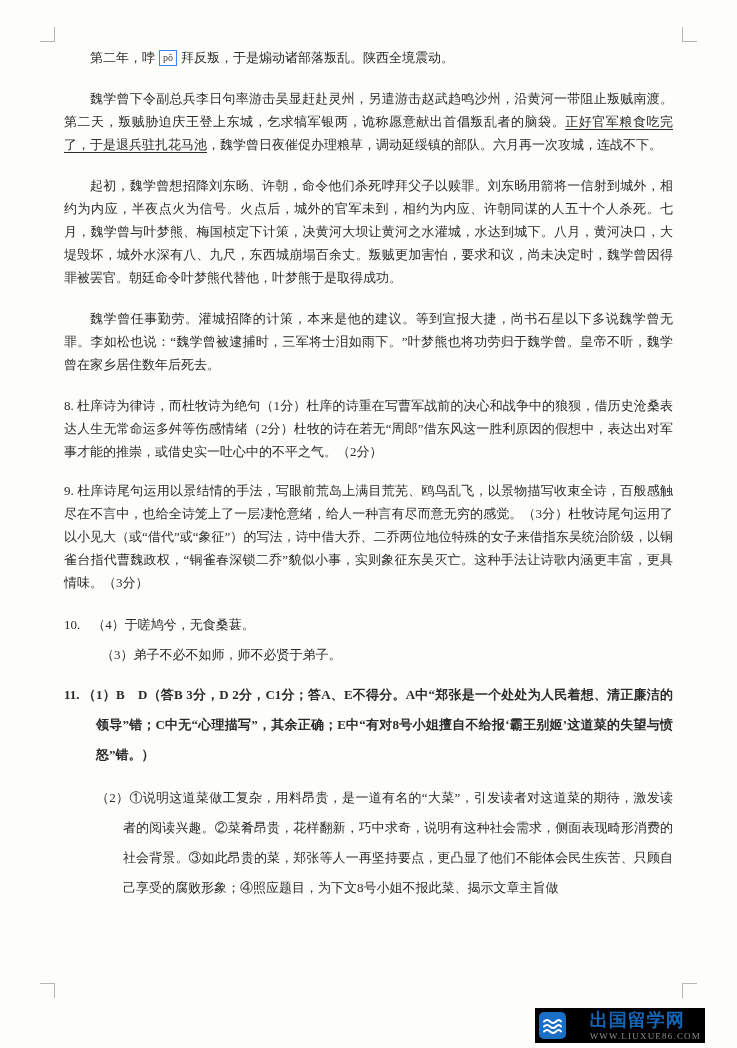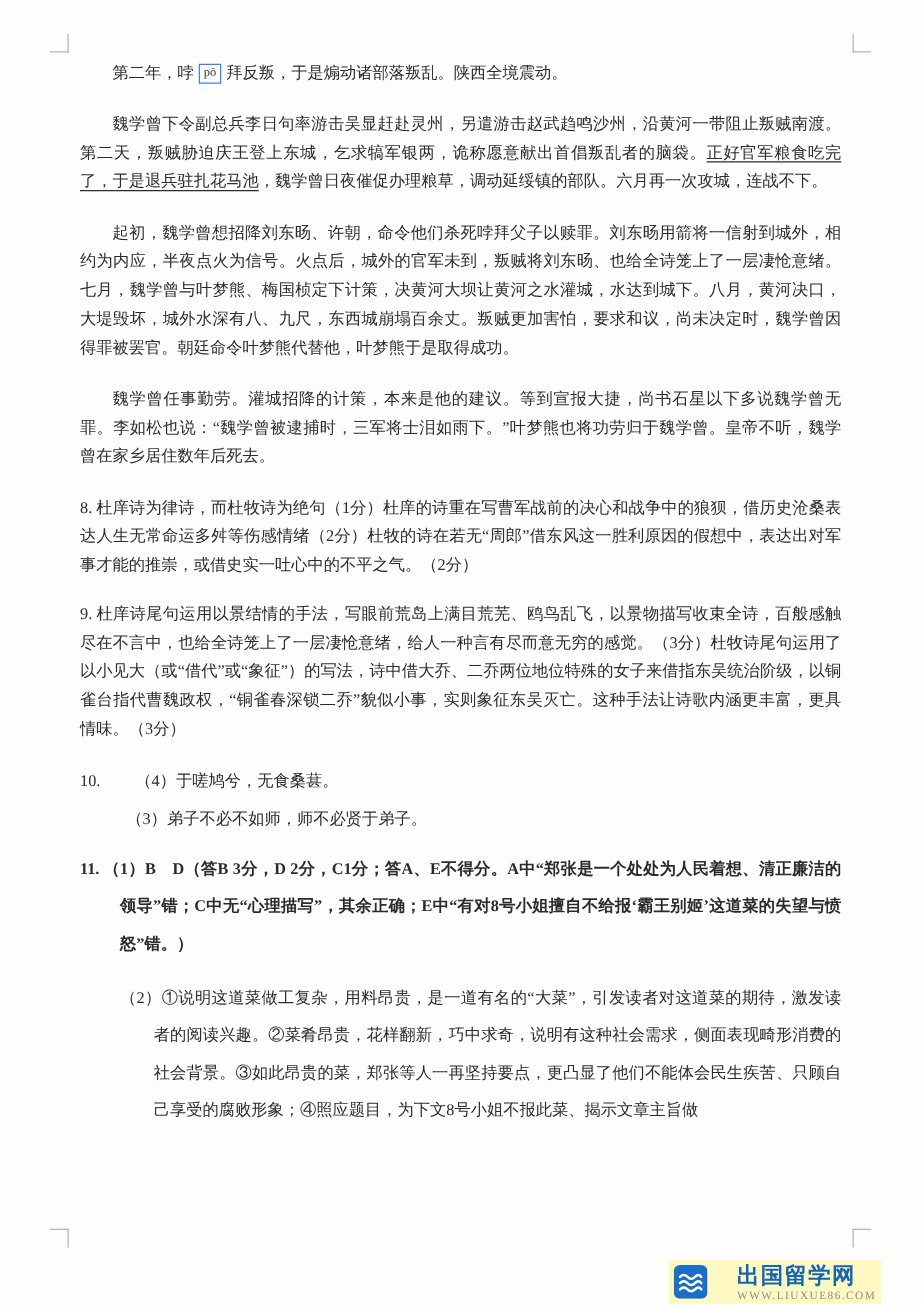--- a/index.html
+++ b/index.html
@@ -40,21 +40,21 @@
     font-size: 10px;
     line-height: 12px;
     padding: 1px 3px;
     margin: 0 4px;
     text-indent: 0;
     vertical-align: 1px;
     color: #3a3a3a;
   }
   .q10 { margin: 0 0 10px 0; }
   .q10-row { line-height: 30px; }
-  .q10-num { margin-right: 28px; }
+  .q10-num { margin-right: 12px; }
   .q10-ind { padding-left: 37px; }
   .q11 { margin: 0; }
   .q11-p1 {
     padding-left: 32px;
     text-indent: -32px;
     text-align: justify;
     line-height: 30px;
     margin: 0;
     font-weight: bold;
   }
@@ -75,21 +75,21 @@
   .crop.tr { right: 40px; top: 27px; border-left: 1px solid #b5b5b5;  border-bottom: 1px solid #b5b5b5; }
   .crop.bl { left: 40px; bottom: 50px;  border-right: 1px solid #b5b5b5; border-top: 1px solid #b5b5b5; }
   .crop.br { right: 40px; bottom: 50px; border-left: 1px solid #b5b5b5;  border-top: 1px solid #b5b5b5; }
   .logo {
     position: absolute;
     right: 32px;
     bottom: 5px;
     display: flex;
     align-items: center;
     gap: 24px;
-    background: #fef9c3;
+    background: #000000;
     padding: 2px 4px;
   }
   .logo-icon { display: block; width: 27px; height: 27px; }
   .logo-textcol { display: flex; flex-direction: column; align-items: flex-start; }
   .logo-name {
     font-family: "Liberation Sans", sans-serif;
     font-size: 18px;
     font-weight: bold;
     color: #1565b5;
     letter-spacing: 1px;
@@ -113,21 +113,21 @@
   <div class="crop tr"></div>
   <div class="crop bl"></div>
   <div class="crop br"></div>
 
   <div class="content">
 
     <p class="para"><span>第二年，哱</span><span class="pinyin-box">pō</span><span>拜反叛，于是煽动诸部落叛乱。陕西全境震动。</span></p>
 
     <p class="para"><span>魏学曾下令副总兵李日句率游击吴显赶赴灵州，另遣游击赵武趋鸣沙州，沿黄河一带阻止叛贼南渡。第二天，叛贼胁迫庆王登上东城，乞求犒军银两，诡称愿意献出首倡叛乱者的脑袋。</span><span class="u">正好官军粮食吃完了，于是退兵驻扎花马池</span><span>，魏学曾日夜催促办理粮草，调动延绥镇的部队。六月再一次攻城，连战不下。</span></p>
 
-    <p class="para">起初，魏学曾想招降刘东旸、许朝，命令他们杀死哱拜父子以赎罪。刘东旸用箭将一信射到城外，相约为内应，半夜点火为信号。火点后，城外的官军未到，叛贼将刘东旸、也给全诗笼上了一层凄怆意绪。七月，魏学曾与叶梦熊、梅国桢定下计策，决黄河大坝让黄河之水灌城，水达到城下。八月，黄河决口，大堤毁坏，城外水深有八、九尺，东西城崩塌百余丈。叛贼更加害怕，要求和议，尚未决定时，魏学曾因得罪被罢官。朝廷命令叶梦熊代替他，叶梦熊于是取得成功。</p>
+    <p class="para">起初，魏学曾想招降刘东旸、许朝，命令他们杀死哱拜父子以赎罪。刘东旸用箭将一信射到城外，相约为内应，半夜点火为信号。火点后，城外的官军未到，相约为内应、许朝同谋的人五十个人杀死。七月，魏学曾与叶梦熊、梅国桢定下计策，决黄河大坝让黄河之水灌城，水达到城下。八月，黄河决口，大堤毁坏，城外水深有八、九尺，东西城崩塌百余丈。叛贼更加害怕，要求和议，尚未决定时，魏学曾因得罪被罢官。朝廷命令叶梦熊代替他，叶梦熊于是取得成功。</p>
 
     <p class="para">魏学曾任事勤劳。灌城招降的计策，本来是他的建议。等到宣报大捷，尚书石星以下多说魏学曾无罪。李如松也说：“魏学曾被逮捕时，三军将士泪如雨下。”叶梦熊也将功劳归于魏学曾。皇帝不听，魏学曾在家乡居住数年后死去。</p>
 
     <p class="answer">8. 杜庠诗为律诗，而杜牧诗为绝句（1分）杜庠的诗重在写曹军战前的决心和战争中的狼狈，借历史沧桑表达人生无常命运多舛等伤感情绪（2分）杜牧的诗在若无“周郎”借东风这一胜利原因的假想中，表达出对军事才能的推崇，或借史实一吐心中的不平之气。（2分）</p>
 
     <p class="answer">9. 杜庠诗尾句运用以景结情的手法，写眼前荒岛上满目荒芜、鸥鸟乱飞，以景物描写收束全诗，百般感触尽在不言中，也给全诗笼上了一层凄怆意绪，给人一种言有尽而意无穷的感觉。（3分）杜牧诗尾句运用了以小见大（或“借代”或“象征”）的写法，诗中借大乔、二乔两位地位特殊的女子来借指东吴统治阶级，以铜雀台指代曹魏政权，“铜雀春深锁二乔”貌似小事，实则象征东吴灭亡。这种手法让诗歌内涵更丰富，更具情味。（3分）</p>
 
     <div class="q10">
       <div class="q10-row"><span class="q10-num">10.</span><span>（4）于嗟鸠兮，无食桑葚。</span></div>
       <div class="q10-row q10-ind">（3）弟子不必不如师，师不必贤于弟子。</div>

